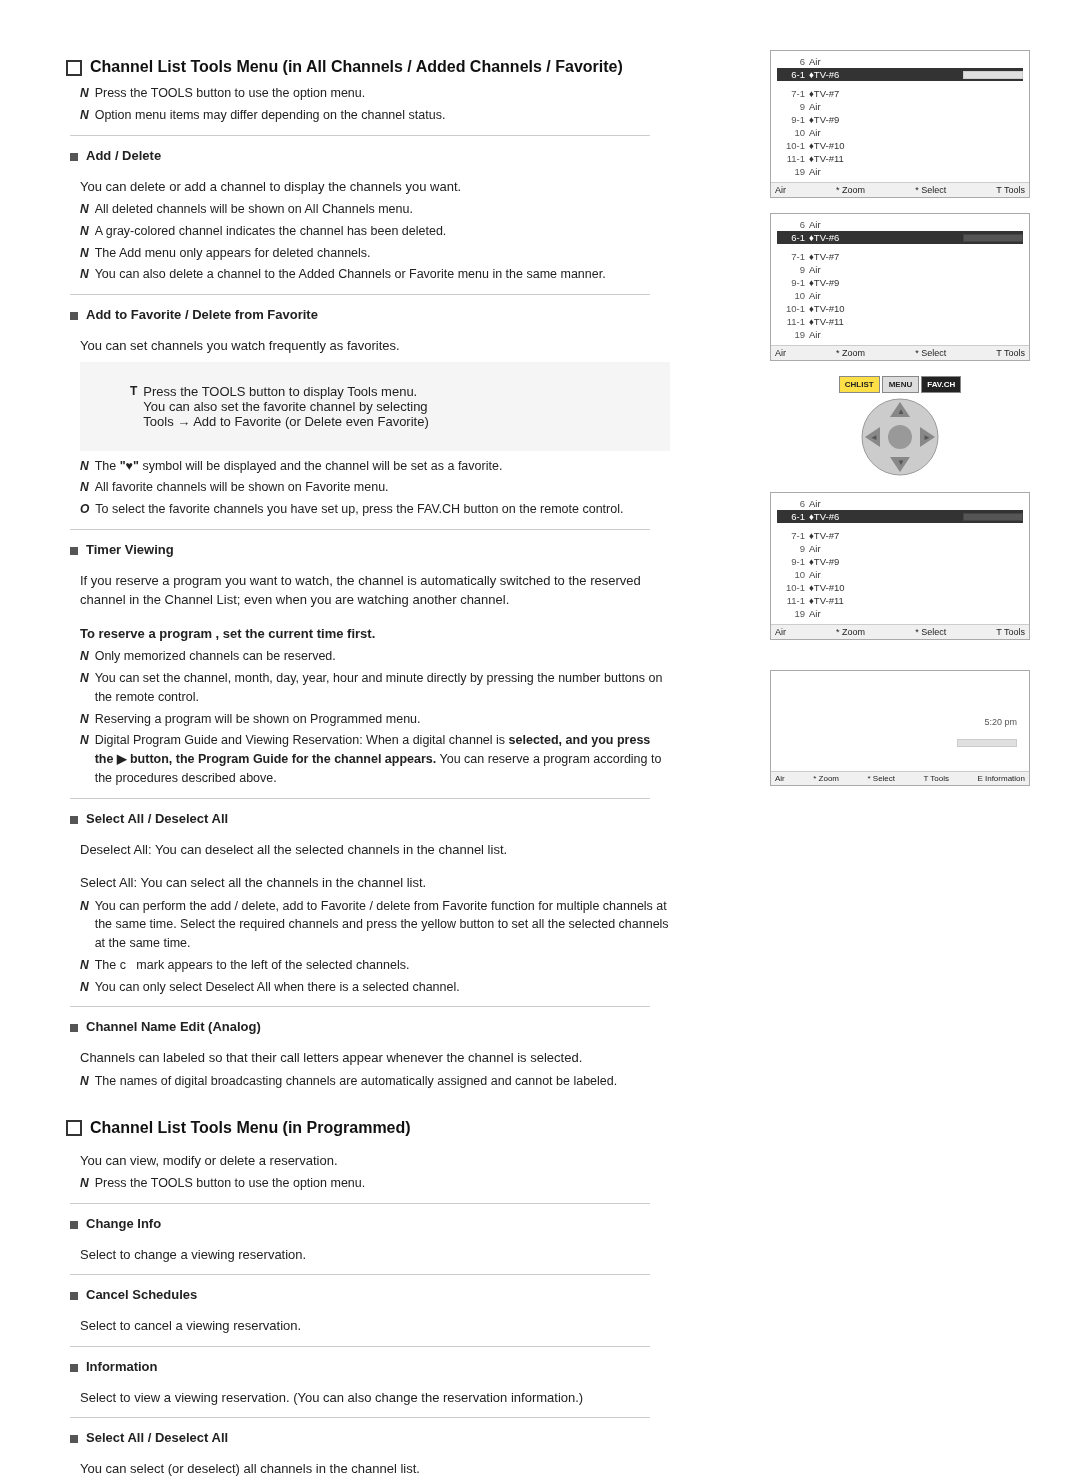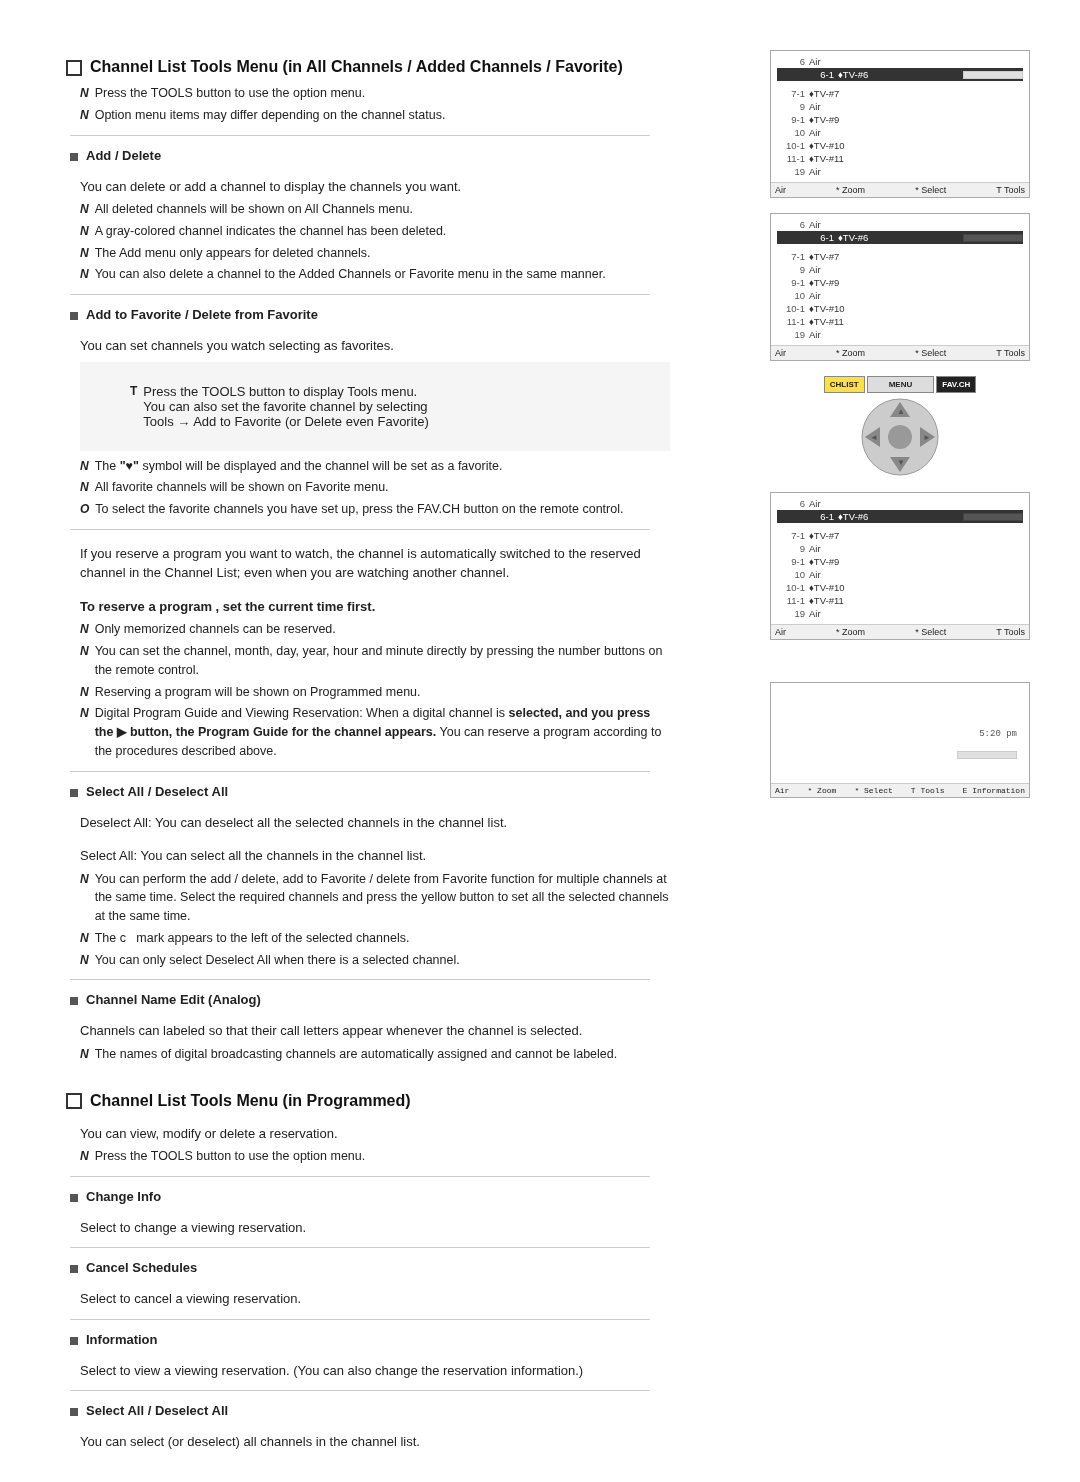--- a/index.html
+++ b/index.html
@@ -171,21 +171,20 @@
     }
     
     .remote-control-area {
       width: 260px;
       margin-bottom: 15px;
       margin-left: auto;
     }
     .channel-selected-row {
       background: #333;
       color: #fff;
-      padding-left: 29px;
     }
     .channel-selected-row .channel-num,
     .channel-selected-row .channel-name {
       color: #fff;
     }
     .scheduled-row {
       font-size: 9px;
       color: #555;
       padding: 2px 6px;
       text-align: right;
@@ -239,21 +238,21 @@
       <span class="note-n">N</span>
       <span>You can also delete a channel to the Added Channels or Favorite menu in the same manner.</span>
     </div>
 
     <hr class="divider">
 
     <div class="sub-section">
       <span class="bullet-square"></span>
       <span class="sub-section-title">Add to Favorite / Delete from Favorite</span>
     </div>
-    <div class="body-text">You can set channels you watch selecting as favorites.</div>
+    <div class="body-text">You can set channels you watch frequently as favorites.</div>
 
     <div class="tip-box">
       <div class="tip-box note-t-line" style="display:flex;align-items:flex-start;">
         <span class="note-t">T</span>
         <div>
           <div>Press the TOOLS button to display Tools menu.</div>
           <div>You can also set the favorite channel by selecting</div>
           <div>Tools → Add to Favorite (or Delete even Favorite)</div>
         </div>
       </div>
@@ -267,20 +266,24 @@
       <span class="note-n">N</span>
       <span>All favorite channels will be shown on Favorite menu.</span>
     </div>
     <div class="note-line">
       <span class="note-o">O</span>
       <span>To select the favorite channels you have set up, press the FAV.CH button on the remote control.</span>
     </div>
 
     <hr class="divider">
 
+    <div class="sub-section">
+      <span class="bullet-square"></span>
+      <span class="sub-section-title">Timer Viewing</span>
+    </div>
     <div class="body-text">If you reserve a program you want to watch, the channel is automatically switched to the reserved channel in the Channel List; even when you are watching another channel.</div>
     <div class="body-text"><strong>To reserve a program , set the current time first.</strong></div>
     <div class="note-line">
       <span class="note-n">N</span>
       <span>Only memorized channels can be reserved.</span>
     </div>
     <div class="note-line">
       <span class="note-n">N</span>
       <span>You can set the channel, month, day, year, hour and minute directly by pressing the number buttons on the remote control.</span>
     </div>
@@ -467,21 +470,21 @@
         <span>Air</span>
         <span>* Zoom</span>
         <span>* Select</span>
         <span>T Tools</span>
       </div>
     </div>
 
     <div class="remote-control-area">
       <div style="display:flex;justify-content:center;gap:2px;margin-bottom:4px;">
         <div style="border:1px solid #888;background:#fde047;font-size:8px;font-weight:bold;padding:3px 5px;">CHLIST</div>
-        <div style="border:1px solid #888;background:#ddd;font-size:8px;font-weight:bold;padding:3px 21px;">MENU</div>
+        <div style="border:1px solid #888;background:#ddd;font-size:8px;font-weight:bold;padding:3px 6px;">MENU</div>
         <div style="border:1px solid #888;background:#222;color:#fff;font-size:8px;font-weight:bold;padding:3px 5px;">FAV.CH</div>
       </div>
       <div style="display:flex;justify-content:center;">
 
         <svg width="80" height="80" viewBox="0 0 80 80">
           <circle cx="40" cy="40" r="38" fill="#ccc" stroke="#999" stroke-width="1"></circle>
           <polygon points="40,5 50,20 30,20" fill="#888"></polygon>
           <polygon points="40,75 50,60 30,60" fill="#888"></polygon>
           <polygon points="5,40 20,30 20,50" fill="#888"></polygon>
           <polygon points="75,40 60,30 60,50" fill="#888"></polygon>
@@ -537,21 +540,21 @@
         </div>
       </div>
       <div class="channel-toolbar">
         <span>Air</span>
         <span>* Zoom</span>
         <span>* Select</span>
         <span>T Tools</span>
       </div>
     </div>
 
-    <div class="channel-panel" style="margin-top:42px;font-family:Liberation Mono, monospace;">
+    <div class="channel-panel" style="margin-top:30px;">
       <div class="channel-panel-inner" style="min-height:60px;">
         <div style="height:40px;"></div>
         <div class="scheduled-row">5:20 pm</div>
         <div style="height:10px;"></div>
         <div style="height:8px;background:#e0e0e0;border:1px solid #ccc;width:60px;margin-left:auto;margin-right:6px;"></div>
         <div style="height:20px;"></div>
       </div>
       <div class="channel-toolbar" style="font-size:8px;">
         <span>Air</span>
         <span>* Zoom</span>

